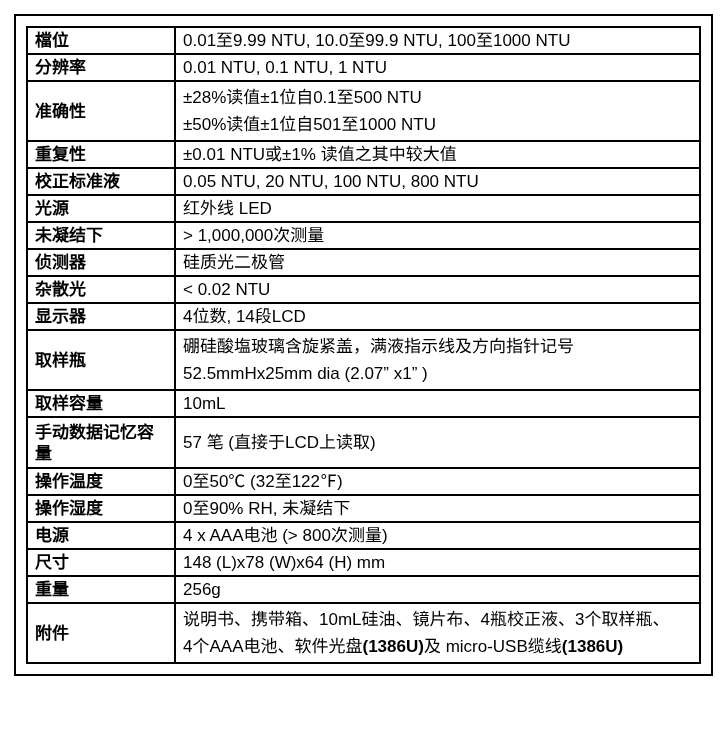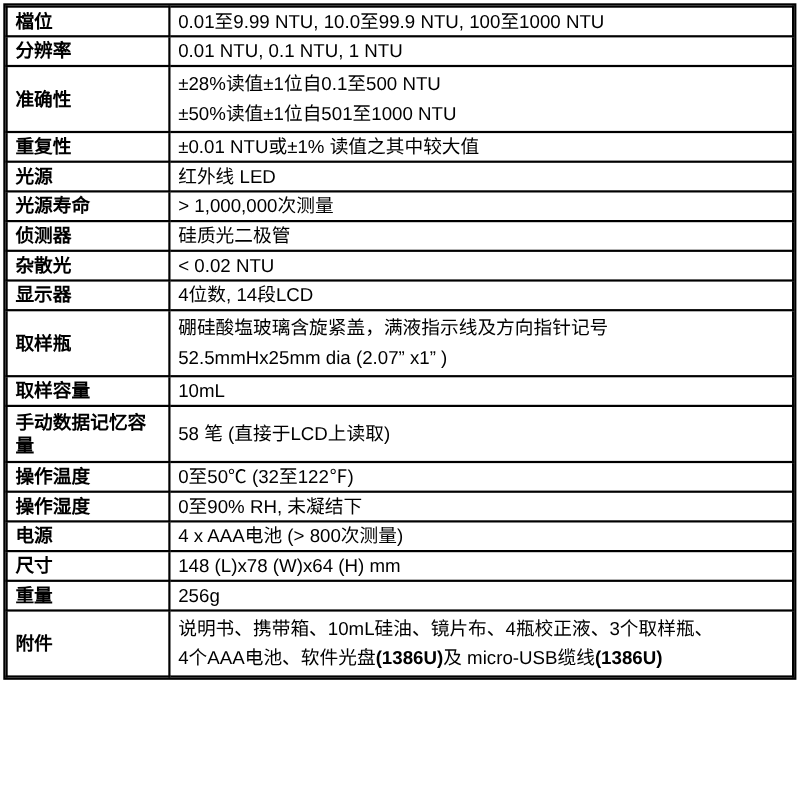--- a/index.html
+++ b/index.html
@@ -7,23 +7,23 @@
     padding: 0;
     background: #ffffff;
     width: 727px;
   }
   body {
     font-family: "Liberation Sans", sans-serif;
     color: #000000;
     -webkit-font-smoothing: antialiased;
   }
   .tbl-wrap {
-    margin: 3px;
+    margin: 14px;
     border: 2px solid #000000;
-    padding: 0;
+    padding: 10px;
     box-sizing: border-box;
   }
   table.spec {
     border-collapse: collapse;
     width: 100%;
     table-layout: fixed;
   }
   table.spec col.c-label { width: 148px; }
   table.spec td {
     border: 2px solid #000000;
@@ -72,27 +72,33 @@
             <div class="line tall"><span>±50%读值±1位自501至1000 NTU</span></div>
           </td>
         </tr>
         <tr>
           <td class="label">重复性</td>
           <td class="value">
             <div class="line"><span>±0.01 NTU或±1% 读值之其中较大值</span></div>
           </td>
         </tr>
         <tr>
+          <td class="label">校正标准液</td>
+          <td class="value">
+            <div class="line"><span>0.05 NTU, 20 NTU, 100 NTU, 800 NTU</span></div>
+          </td>
+        </tr>
+        <tr>
           <td class="label">光源</td>
           <td class="value">
             <div class="line"><span>红外线 LED</span></div>
           </td>
         </tr>
         <tr>
-          <td class="label">光源寿命</td>
+          <td class="label">未凝结下</td>
           <td class="value">
             <div class="line"><span>&gt; 1,000,000次测量</span></div>
           </td>
         </tr>
         <tr>
           <td class="label">侦测器</td>
           <td class="value">
             <div class="line"><span>硅质光二极管</span></div>
           </td>
         </tr>
@@ -117,21 +123,21 @@
         </tr>
         <tr>
           <td class="label">取样容量</td>
           <td class="value">
             <div class="line"><span>10mL</span></div>
           </td>
         </tr>
         <tr class="tall-label">
           <td class="label">手动数据记忆容量</td>
           <td class="value">
-            <div class="line"><span>58 笔 (直接于LCD上读取)</span></div>
+            <div class="line"><span>57 笔 (直接于LCD上读取)</span></div>
           </td>
         </tr>
         <tr>
           <td class="label">操作温度</td>
           <td class="value">
             <div class="line"><span>0至50℃ (32至122℉)</span></div>
           </td>
         </tr>
         <tr>
           <td class="label">操作湿度</td>

